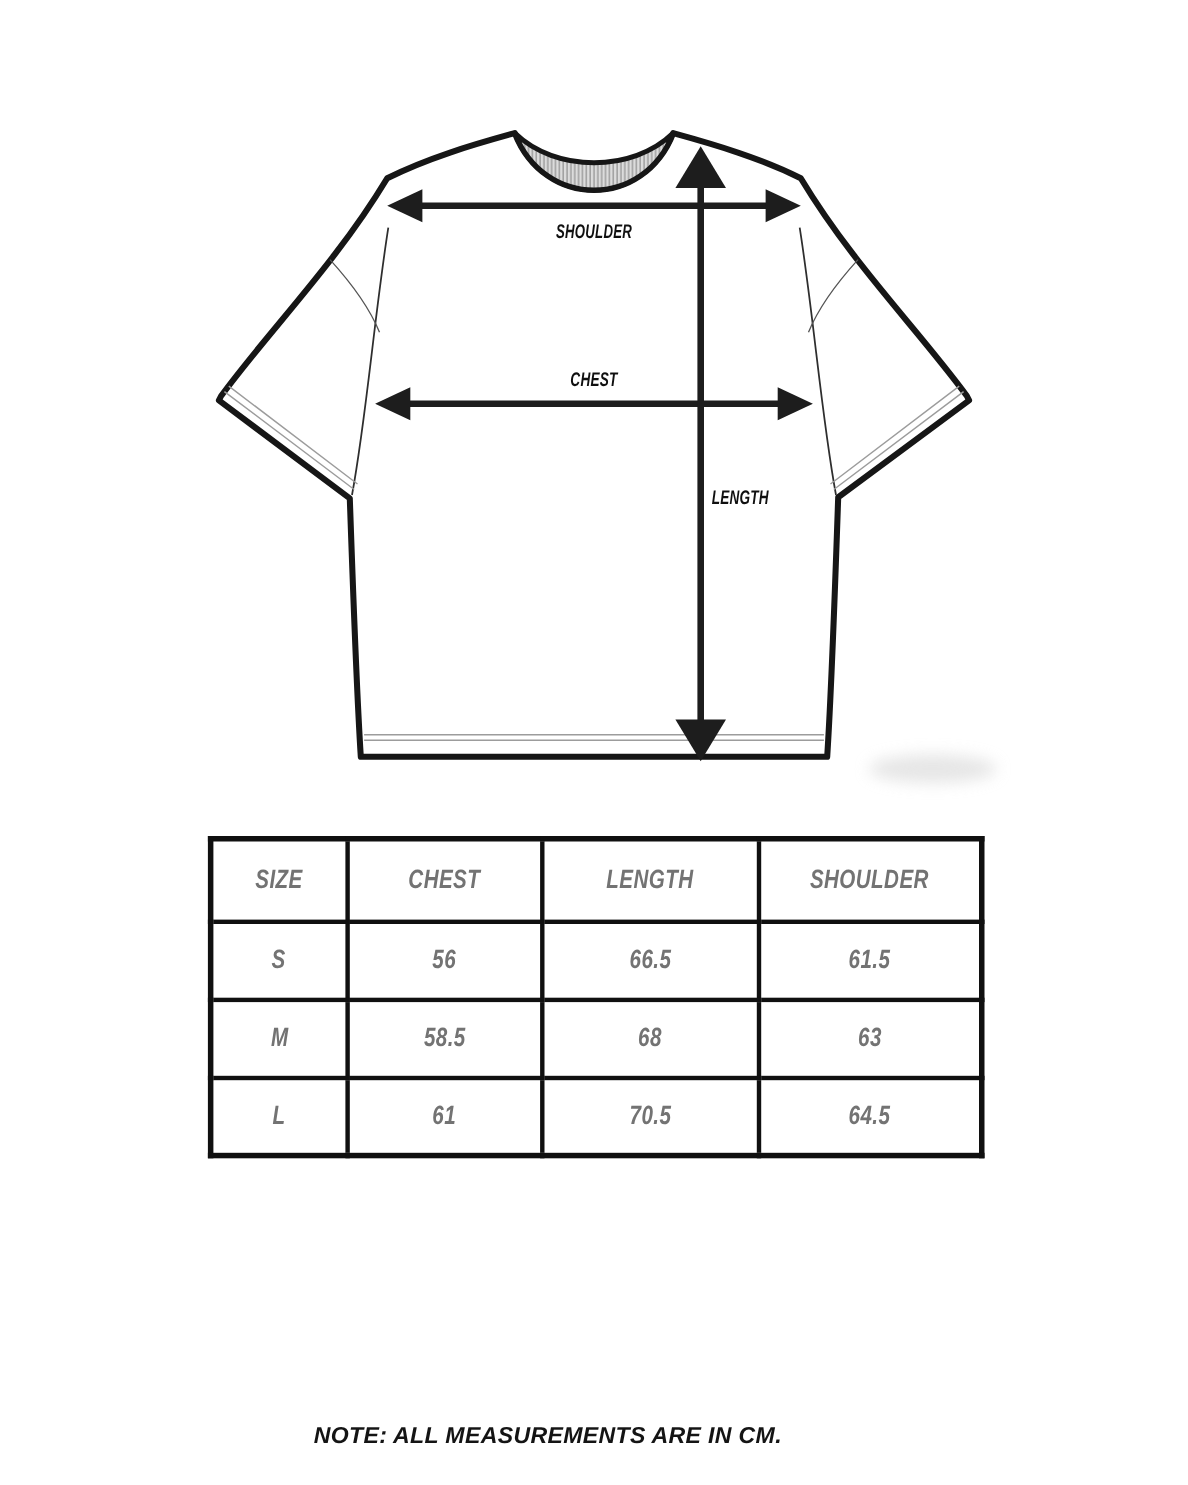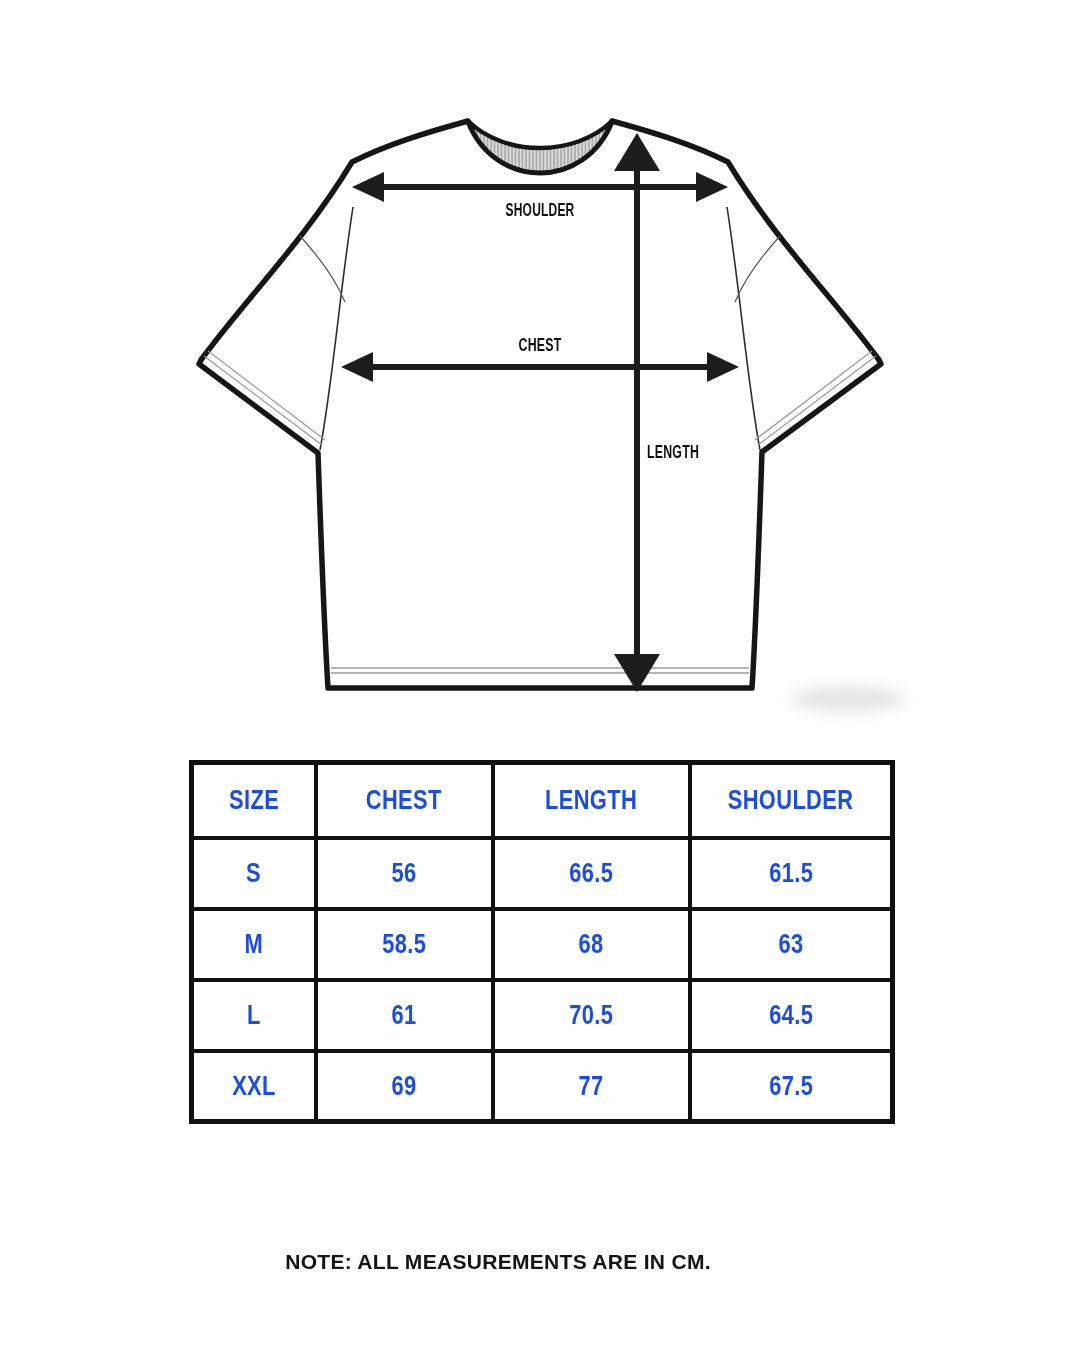--- a/index.html
+++ b/index.html
@@ -1,18 +1,18 @@
 <!DOCTYPE html>
 <html><head>
 <meta charset="utf-8">
 <style>
   html,body{margin:0;padding:0;background:#ffffff;}
   .page{
     position:relative;width:1080px;height:1350px;background:#ffffff;
-    font-family:"Liberation Sans",sans-serif;color:#1d1d1d;overflow:hidden;
+    font-family:"Liberation Sans",sans-serif;color:#1d1d1d;overflow:hidden;font-style:italic;
   }
   .diagram{position:absolute;left:0;top:0;width:1080px;height:740px;}
 
   .shirt-outline{fill:#ffffff;stroke:#161616;stroke-width:5.5;stroke-linejoin:round;stroke-linecap:round;}
   .collar{fill:url(#rib);stroke:#161616;stroke-width:4.5;stroke-linejoin:round;}
   .seam{fill:none;stroke:#2e2e2e;stroke-width:1.6;}
   .crease{fill:none;stroke:#555;stroke-width:1.2;}
   .stitch{fill:none;stroke:#9c9c9c;stroke-width:1.3;}
   .arrow-line{stroke:#1d1d1d;stroke-width:6;}
   .arrow-head{fill:#1d1d1d;stroke:none;}
@@ -21,28 +21,28 @@
     fill:#101010;letter-spacing:.3px;
   }
 
   .size-table{
     position:absolute;left:189px;top:760px;width:701px;
     border-collapse:collapse;table-layout:fixed;
     border:5px solid #101010;
   }
   .size-table th,.size-table td{
     border:4px solid #101010;text-align:center;vertical-align:middle;
-    padding:0;font-weight:600;font-size:28px;color:#1d4ed8;
+    padding:0;font-weight:600;font-size:24px;color:#737373;
   }
   .size-table thead tr{height:75px;}
   .size-table tbody tr{height:71px;}
   .cond{display:inline-block;transform:scaleX(0.78);transform-origin:50% 50%;letter-spacing:.5px;white-space:nowrap;}
 
   .note{
-    position:absolute;left:0;top:1250px;width:996px;text-align:center;
+    position:absolute;left:0;top:1294px;width:996px;text-align:center;
     font-size:21px;font-weight:800;letter-spacing:.3px;color:#141414;
   }
 </style>
 </head>
 <body>
 
 <div class="page">
 
   <svg class="diagram" viewBox="0 0 1080 740" aria-hidden="true">
     <defs>
@@ -140,24 +140,18 @@
         <td><span class="cond">58.5</span></td>
         <td><span class="cond">68</span></td>
         <td><span class="cond">63</span></td>
       </tr>
       <tr>
         <td><span class="cond">L</span></td>
         <td><span class="cond">61</span></td>
         <td><span class="cond">70.5</span></td>
         <td><span class="cond">64.5</span></td>
       </tr>
-      <tr>
-        <td><span class="cond">XXL</span></td>
-        <td><span class="cond">69</span></td>
-        <td><span class="cond">77</span></td>
-        <td><span class="cond">67.5</span></td>
-      </tr>
     </tbody>
   </table>
 
   <div class="note">NOTE: ALL MEASUREMENTS ARE IN CM.</div>
 
 </div>
 
 </body></html>

